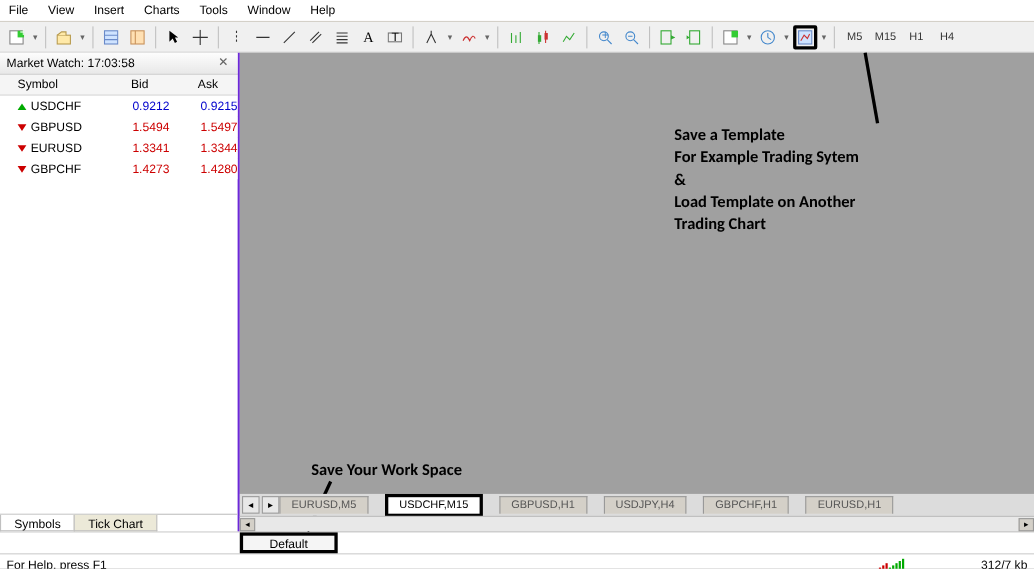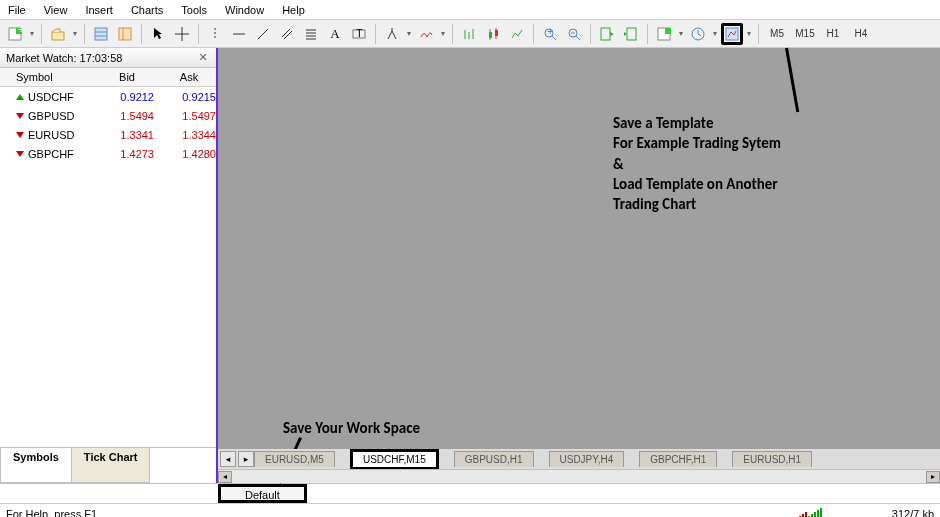--- a/index.html
+++ b/index.html
@@ -25,21 +25,21 @@
 .mw-head .r { text-align: center; padding-right: 8px; }
 .mw-row { background: #fff; }
 .mw-row .sym { display: flex; align-items: center; gap: 4px; }
 .arrow { width: 0; height: 0; border-left: 4px solid transparent; border-right: 4px solid transparent; }
 .arrow.up { border-bottom: 6px solid #0a0; }
 .arrow.down { border-top: 6px solid #c00; }
 .mw-row .num { text-align: right; padding-right: 8px; }
 .blue { color: #0000cc; }
 .red { color: #cc0000; }
 
-.sidebar-tabs { margin-top: auto; display: flex; height: 36px; border-top: 1px solid #c0c0c0; font-weight: bold; }
+.sidebar-tabs { margin-top: auto; display: flex; height: 16px; border-top: 1px solid #c0c0c0; }
 .sidebar-tabs .tab { padding: 3px 12px; border: 1px solid #c0c0c0; border-top: none; background: #fff; margin-right: -1px; }
 .sidebar-tabs .tab.inactive { background: #ece9d8; }
 
 .chart-area { flex: 1; background: #a0a0a0; position: relative; }
 
 .annot { position: absolute; font-family: Calibri, Arial; font-weight: bold; font-size: 15px; color: #000; line-height: 1.35; }
 .annot.top { top: 65px; left: 395px; }
 .annot.bottom { top: 370px; left: 65px; }
 
 .line-top { position: absolute; top: 0; left: 567px; width: 3px; height: 65px; background: #000; transform-origin: top; transform: rotate(-10deg); }

